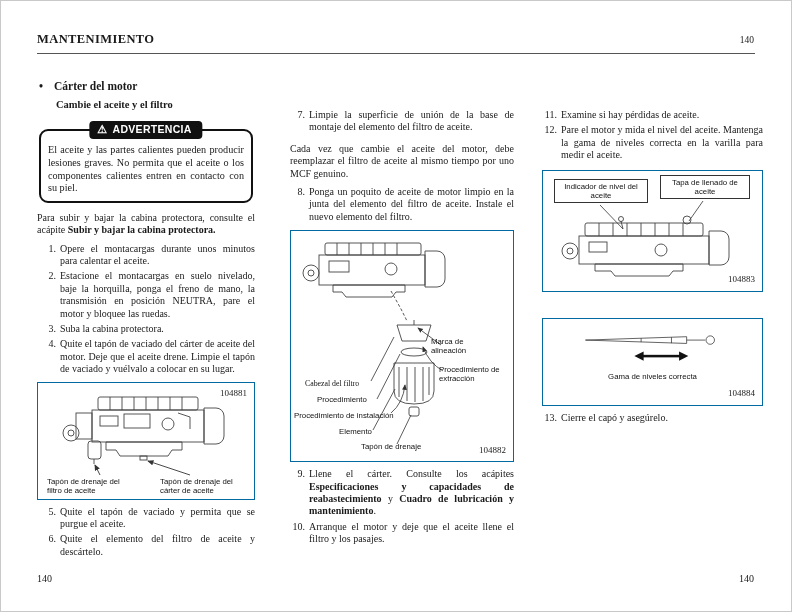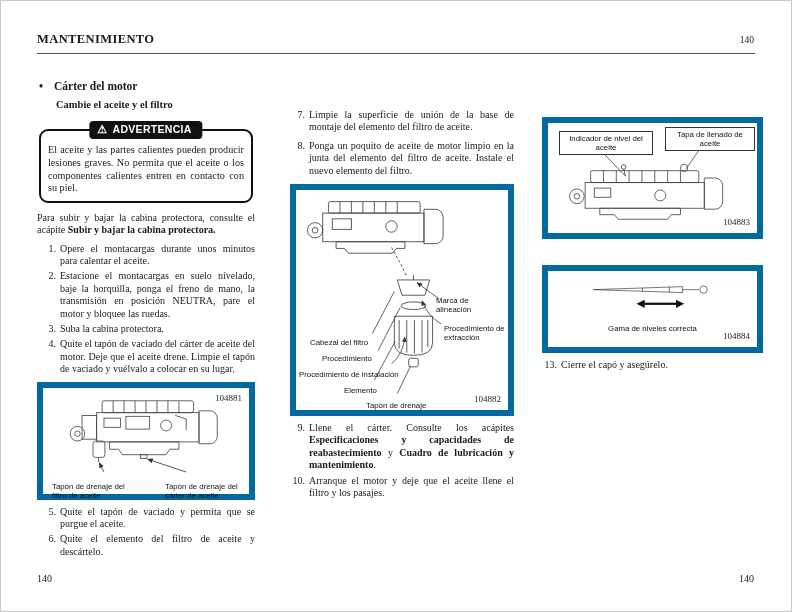--- a/index.html
+++ b/index.html
@@ -49,21 +49,21 @@
   .para { margin-top:9px; }
 
   
   .steps { margin-top:6px; }
   .steps-left { margin-left:4px; }
   .step { display:flex; margin-bottom:3px; }
   .step .num { flex:0 0 19px; text-align:right; padding-right:4px; white-space:nowrap; }
   .step .txt { flex:1; text-align:justify; }
 
   
-  .figure { position:relative; border:6px solid #0369a1; background:#fff; }
+  .figure { position:relative; border:1px solid #0369a1; background:#fff; }
   .figure svg { position:absolute; left:0; top:0; }
   .fig-id { position:absolute; font-size:9px; color:#222; }
   .fig-label {
     position:absolute; font-family:"Liberation Sans", sans-serif;
     font-size:7.8px; line-height:1.18; color:#111; text-align:left;
   }
   .fig-label.boxed { border:1px solid #333; text-align:center; padding:2px 3px; background:#fff; }
   .fig-label.nowrap { white-space:nowrap; }
   .fig-label.center { width:100%; text-align:center; }
 
@@ -175,20 +175,21 @@
 
   <div class="col col-mid">
 
     <div class="steps" style="margin-top:0;">
       <div class="step">
         <span class="num">7.</span>
         <span class="txt">Limpie la superficie de unión de la base de montaje del elemento del filtro de aceite.</span>
       </div>
     </div>
 
+    <p class="para">Cada vez que cambie el aceite del motor, debe reemplazar el filtro de aceite al mismo tiempo por uno MCF genuino.</p>
 
     <div class="steps">
       <div class="step">
         <span class="num">8.</span>
         <span class="txt">Ponga un poquito de aceite de motor limpio en la junta del elemento del filtro de aceite. Instale el nuevo elemento del filtro.</span>
       </div>
     </div>
 
     <div class="figure fig2">
       <svg width="100%" height="100%" viewBox="0 0 222 230">
@@ -231,21 +232,21 @@
           <path d="M152 140 Q138 132 132 116" marker-end="url(#ah2)"></path>
           <line x1="80" y1="150" x2="103" y2="106"></line>
           <line x1="86" y1="168" x2="109" y2="123"></line>
           <path d="M100 182 Q112 172 114 154" marker-end="url(#ah2)"></path>
           <line x1="82" y1="199" x2="104" y2="158"></line>
           <line x1="106" y1="213" x2="120" y2="184"></line>
         </g>
       </svg>
       <div class="fig-label" style="left:140px; top:106px; width:60px;">Marca de alineación</div>
       <div class="fig-label" style="left:148px; top:134px; width:66px;">Procedimiento de extracción</div>
-      <div class="fig-label nowrap" style="left:14px; top:148px;">Cabezal del filtro</div>
+      <div class="fig-label nowrap" style="left:14px; top:148px;font-family:Liberation Serif, serif;">Cabezal del filtro</div>
       <div class="fig-label nowrap" style="left:26px; top:164px;">Procedimiento</div>
       <div class="fig-label nowrap" style="left:3px; top:180px;">Procedimiento de instalación</div>
       <div class="fig-label nowrap" style="left:48px; top:196px;">Elemento</div>
       <div class="fig-label nowrap" style="left:70px; top:211px;">Tapón de drenaje</div>
       <div class="fig-id" style="bottom:5px; right:7px;">104882</div>
     </div>
 
     <div class="steps after-fig">
       <div class="step">
         <span class="num">9.</span>
@@ -253,20 +254,30 @@
       </div>
       <div class="step">
         <span class="num">10.</span>
         <span class="txt">Arranque el motor y deje que el aceite llene el filtro y los pasajes.</span>
       </div>
     </div>
   </div>
 
   <div class="col col-right">
 
+    <div class="steps" style="margin-top:0;">
+      <div class="step">
+        <span class="num">11.</span>
+        <span class="txt">Examine si hay pérdidas de aceite.</span>
+      </div>
+      <div class="step">
+        <span class="num">12.</span>
+        <span class="txt">Pare el motor y mida el nivel del aceite. Mantenga la gama de niveles correcta en la varilla para medir el aceite.</span>
+      </div>
+    </div>
 
     <div class="figure fig3">
       <svg width="100%" height="100%" viewBox="0 0 219 120">
         <g stroke="#333" fill="none" stroke-width="0.8">
           <line x1="57" y1="34" x2="80" y2="58"></line>
           <line x1="160" y1="30" x2="146" y2="50"></line>
         </g>
         <g stroke="#444" fill="none" stroke-width="0.9">
           <circle cx="144" cy="49" r="4"></circle>
           <line x1="80" y1="58" x2="78" y2="50"></line>

